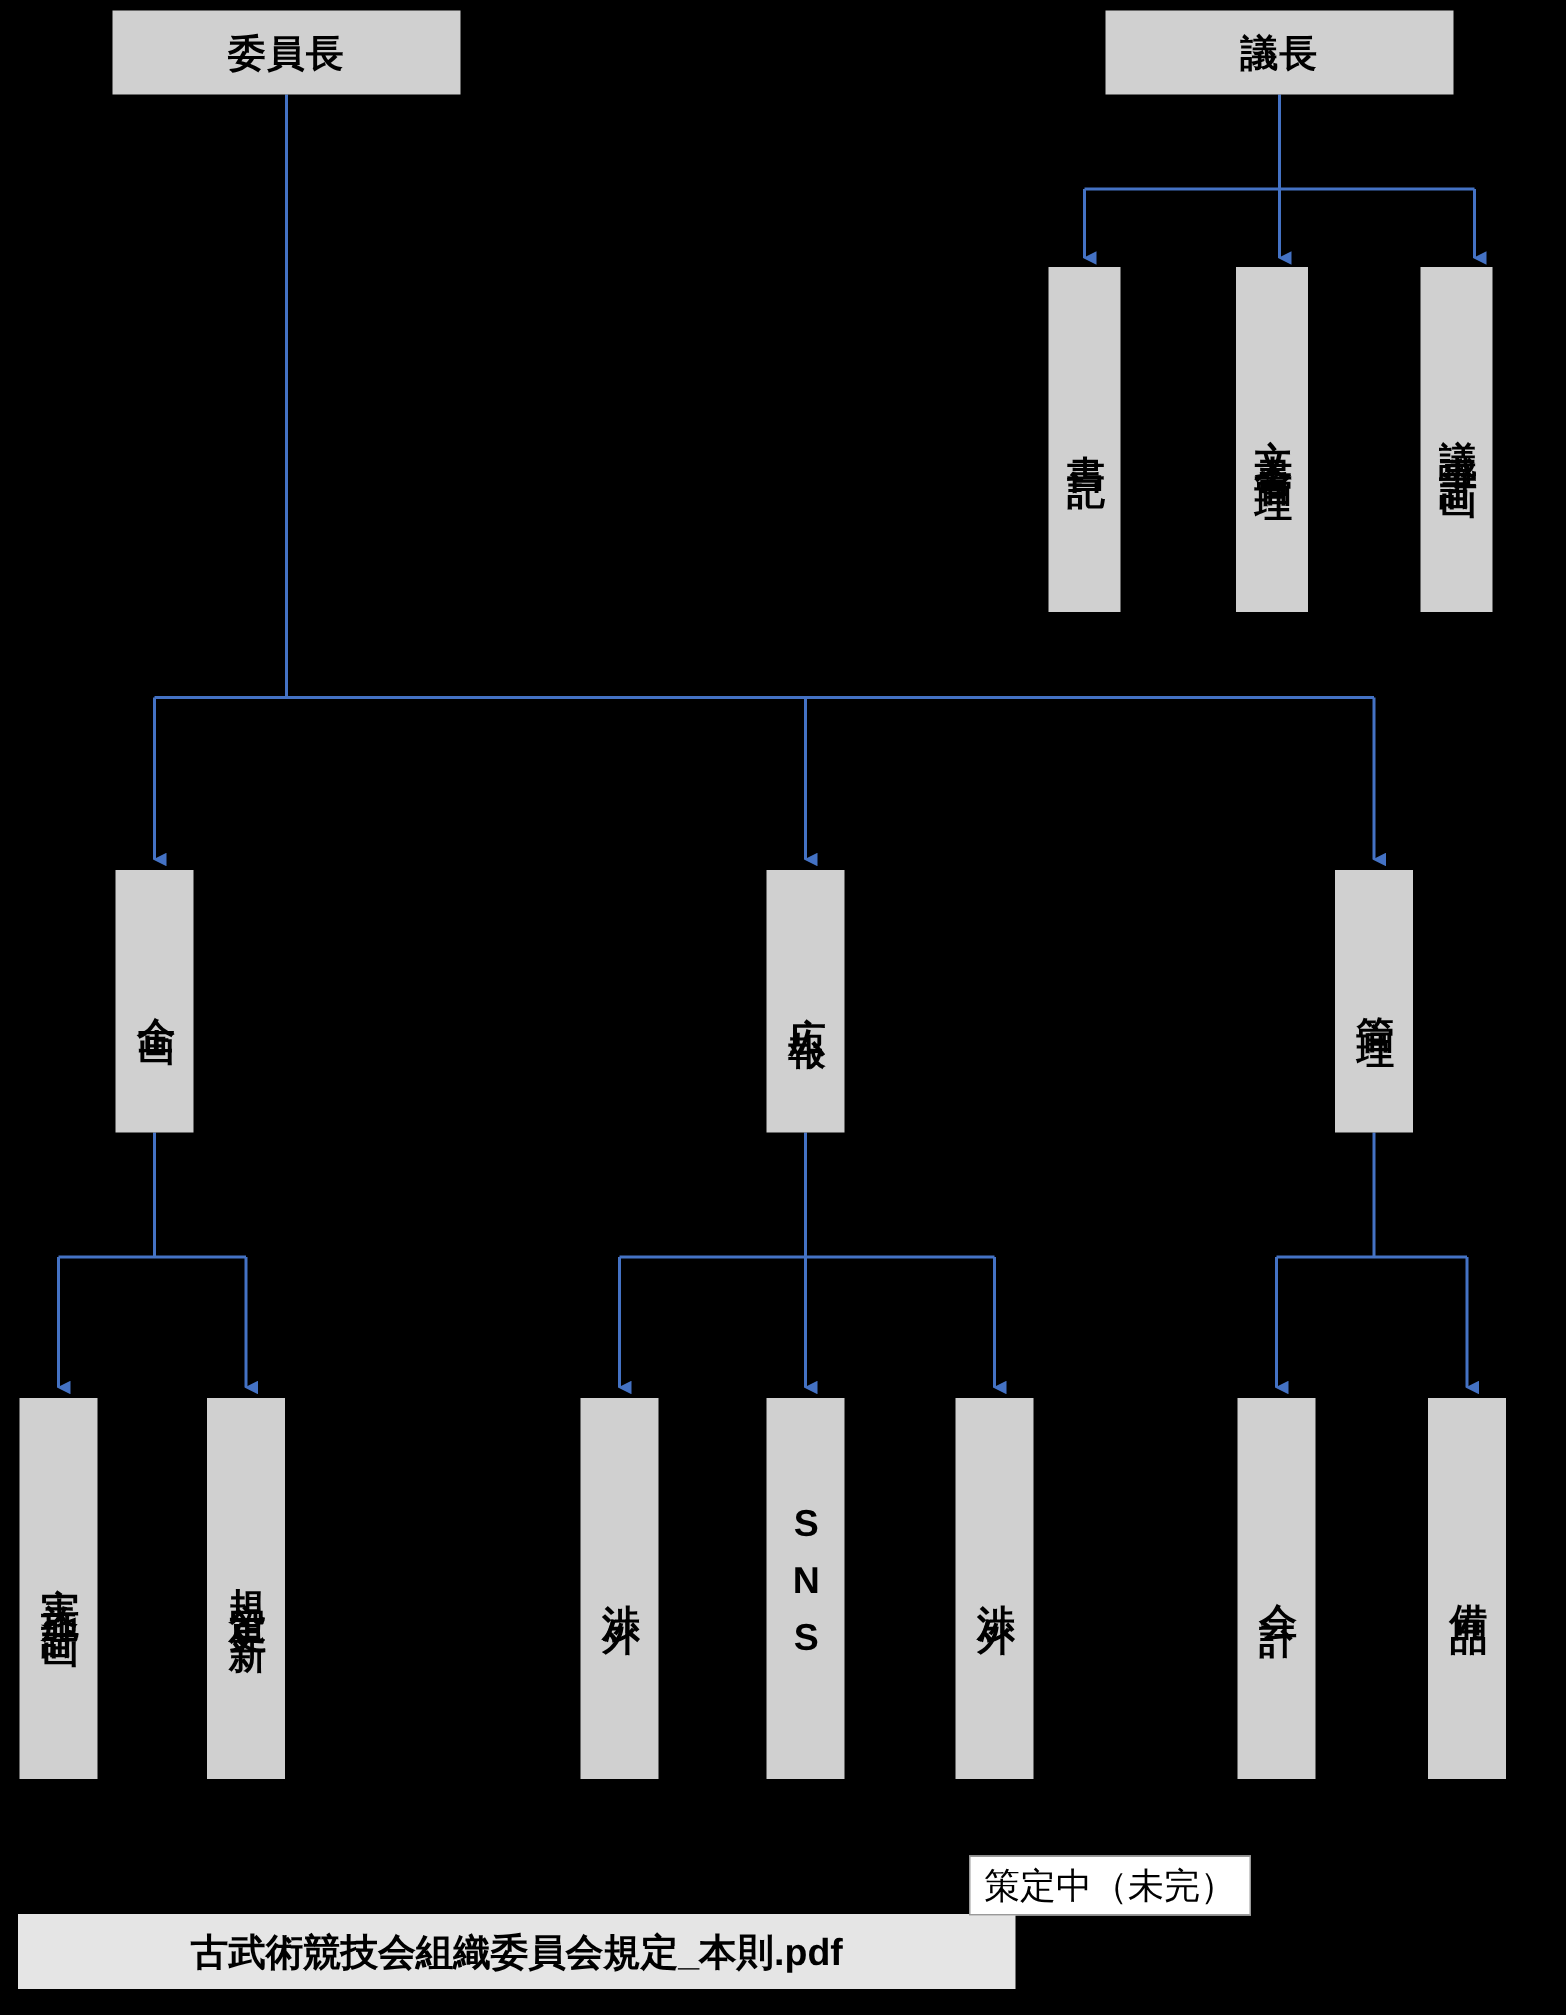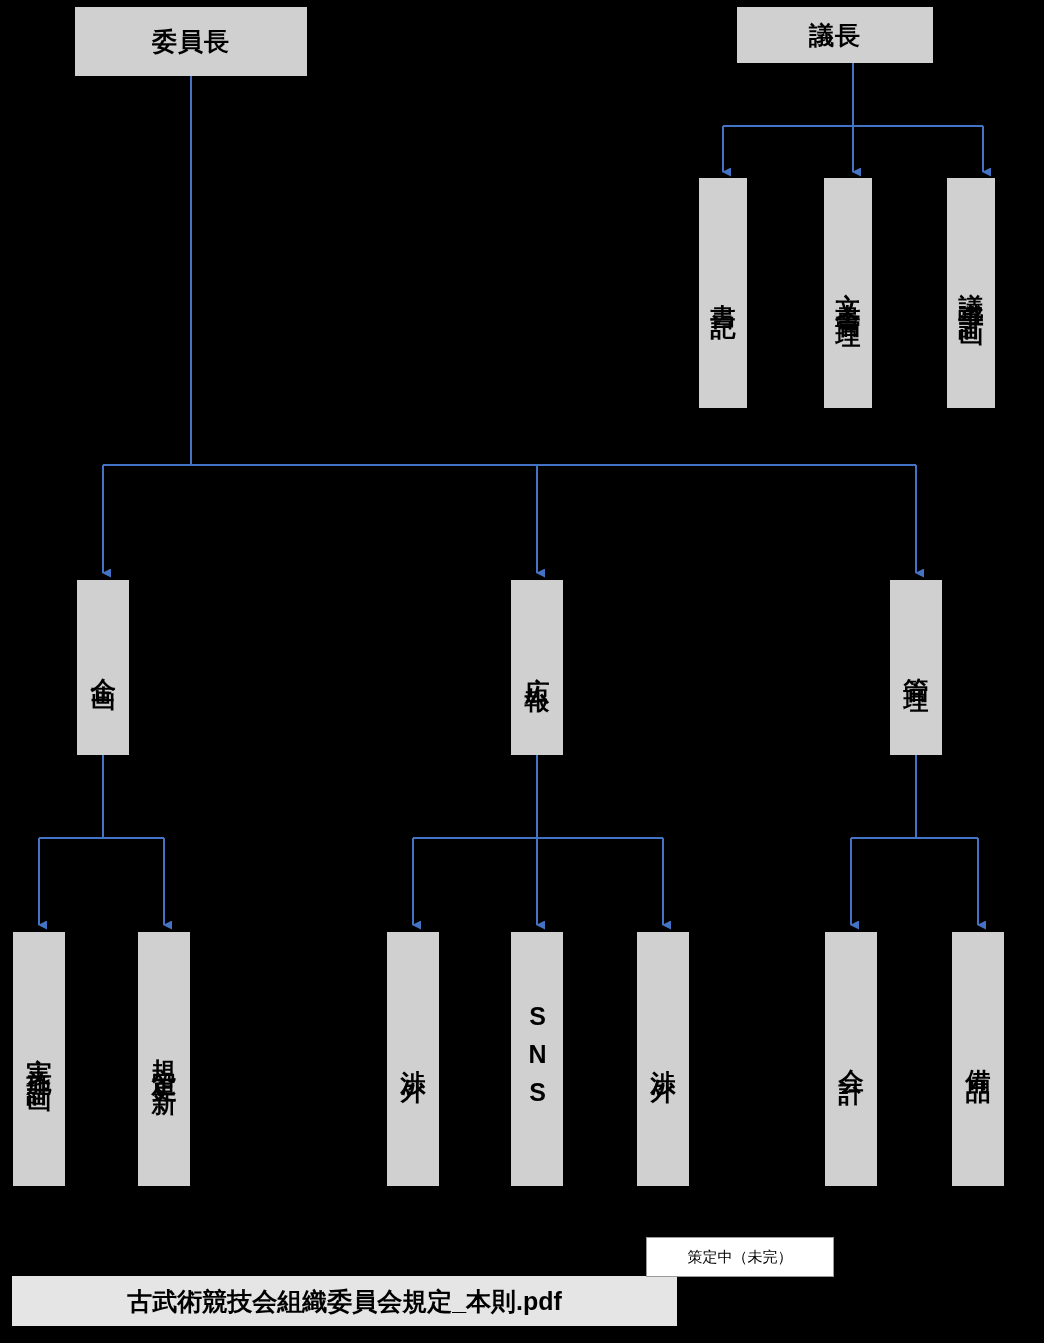--- a/index.html
+++ b/index.html
@@ -61,21 +61,21 @@
     box-sizing: border-box;
   }
   .tooltip {
     position: absolute;
     background: #ffffff;
     color: #000000;
     border: 1px solid #9a9a9a;
     display: flex;
     align-items: center;
     justify-content: center;
-    font-size: 15px;
+    font-size: 24px;
     font-weight: normal;
     box-sizing: border-box;
   }
 </style>
 </head>
 <body>
 
 <div id="canvas">
 
   <svg class="connectors" viewBox="0 0 1044 1343">
@@ -107,23 +107,23 @@
     <path d="M413,838 L413,925" stroke="#4472c4" stroke-width="2" fill="none" marker-end="url(#arrow)"></path>
     <path d="M537,838 L537,925" stroke="#4472c4" stroke-width="2" fill="none" marker-end="url(#arrow)"></path>
     <path d="M663,838 L663,925" stroke="#4472c4" stroke-width="2" fill="none" marker-end="url(#arrow)"></path>
 
     <path d="M916,755 L916,838" stroke="#4472c4" stroke-width="2" fill="none"></path>
     <path d="M851,838 L978,838" stroke="#4472c4" stroke-width="2" fill="none"></path>
     <path d="M851,838 L851,925" stroke="#4472c4" stroke-width="2" fill="none" marker-end="url(#arrow)"></path>
     <path d="M978,838 L978,925" stroke="#4472c4" stroke-width="2" fill="none" marker-end="url(#arrow)"></path>
   </svg>
 
-  <div class="node horizontal" style="left:75px; top:7px; width:232px; height:69px;">委員長</div>
+  <div class="node horizontal" style="left:75px; top:7px; width:232px; height:56px;">委員長</div>
 
-  <div class="node horizontal" style="left:737px; top:7px; width:196px; height:56px;">議長</div>
+  <div class="node horizontal" style="left:737px; top:7px; width:232px; height:56px;">議長</div>
 
   <div class="node vertical" style="left:699px; top:178px; width:48px; height:230px;">書記</div>
 
   <div class="node vertical" style="left:824px; top:178px; width:48px; height:230px;">文書管理</div>
 
   <div class="node vertical" style="left:947px; top:178px; width:48px; height:230px;">議事計画</div>
 
   <div class="node vertical" style="left:77px; top:580px; width:52px; height:175px;">企画</div>
 
   <div class="node vertical" style="left:511px; top:580px; width:52px; height:175px;">広報</div>

